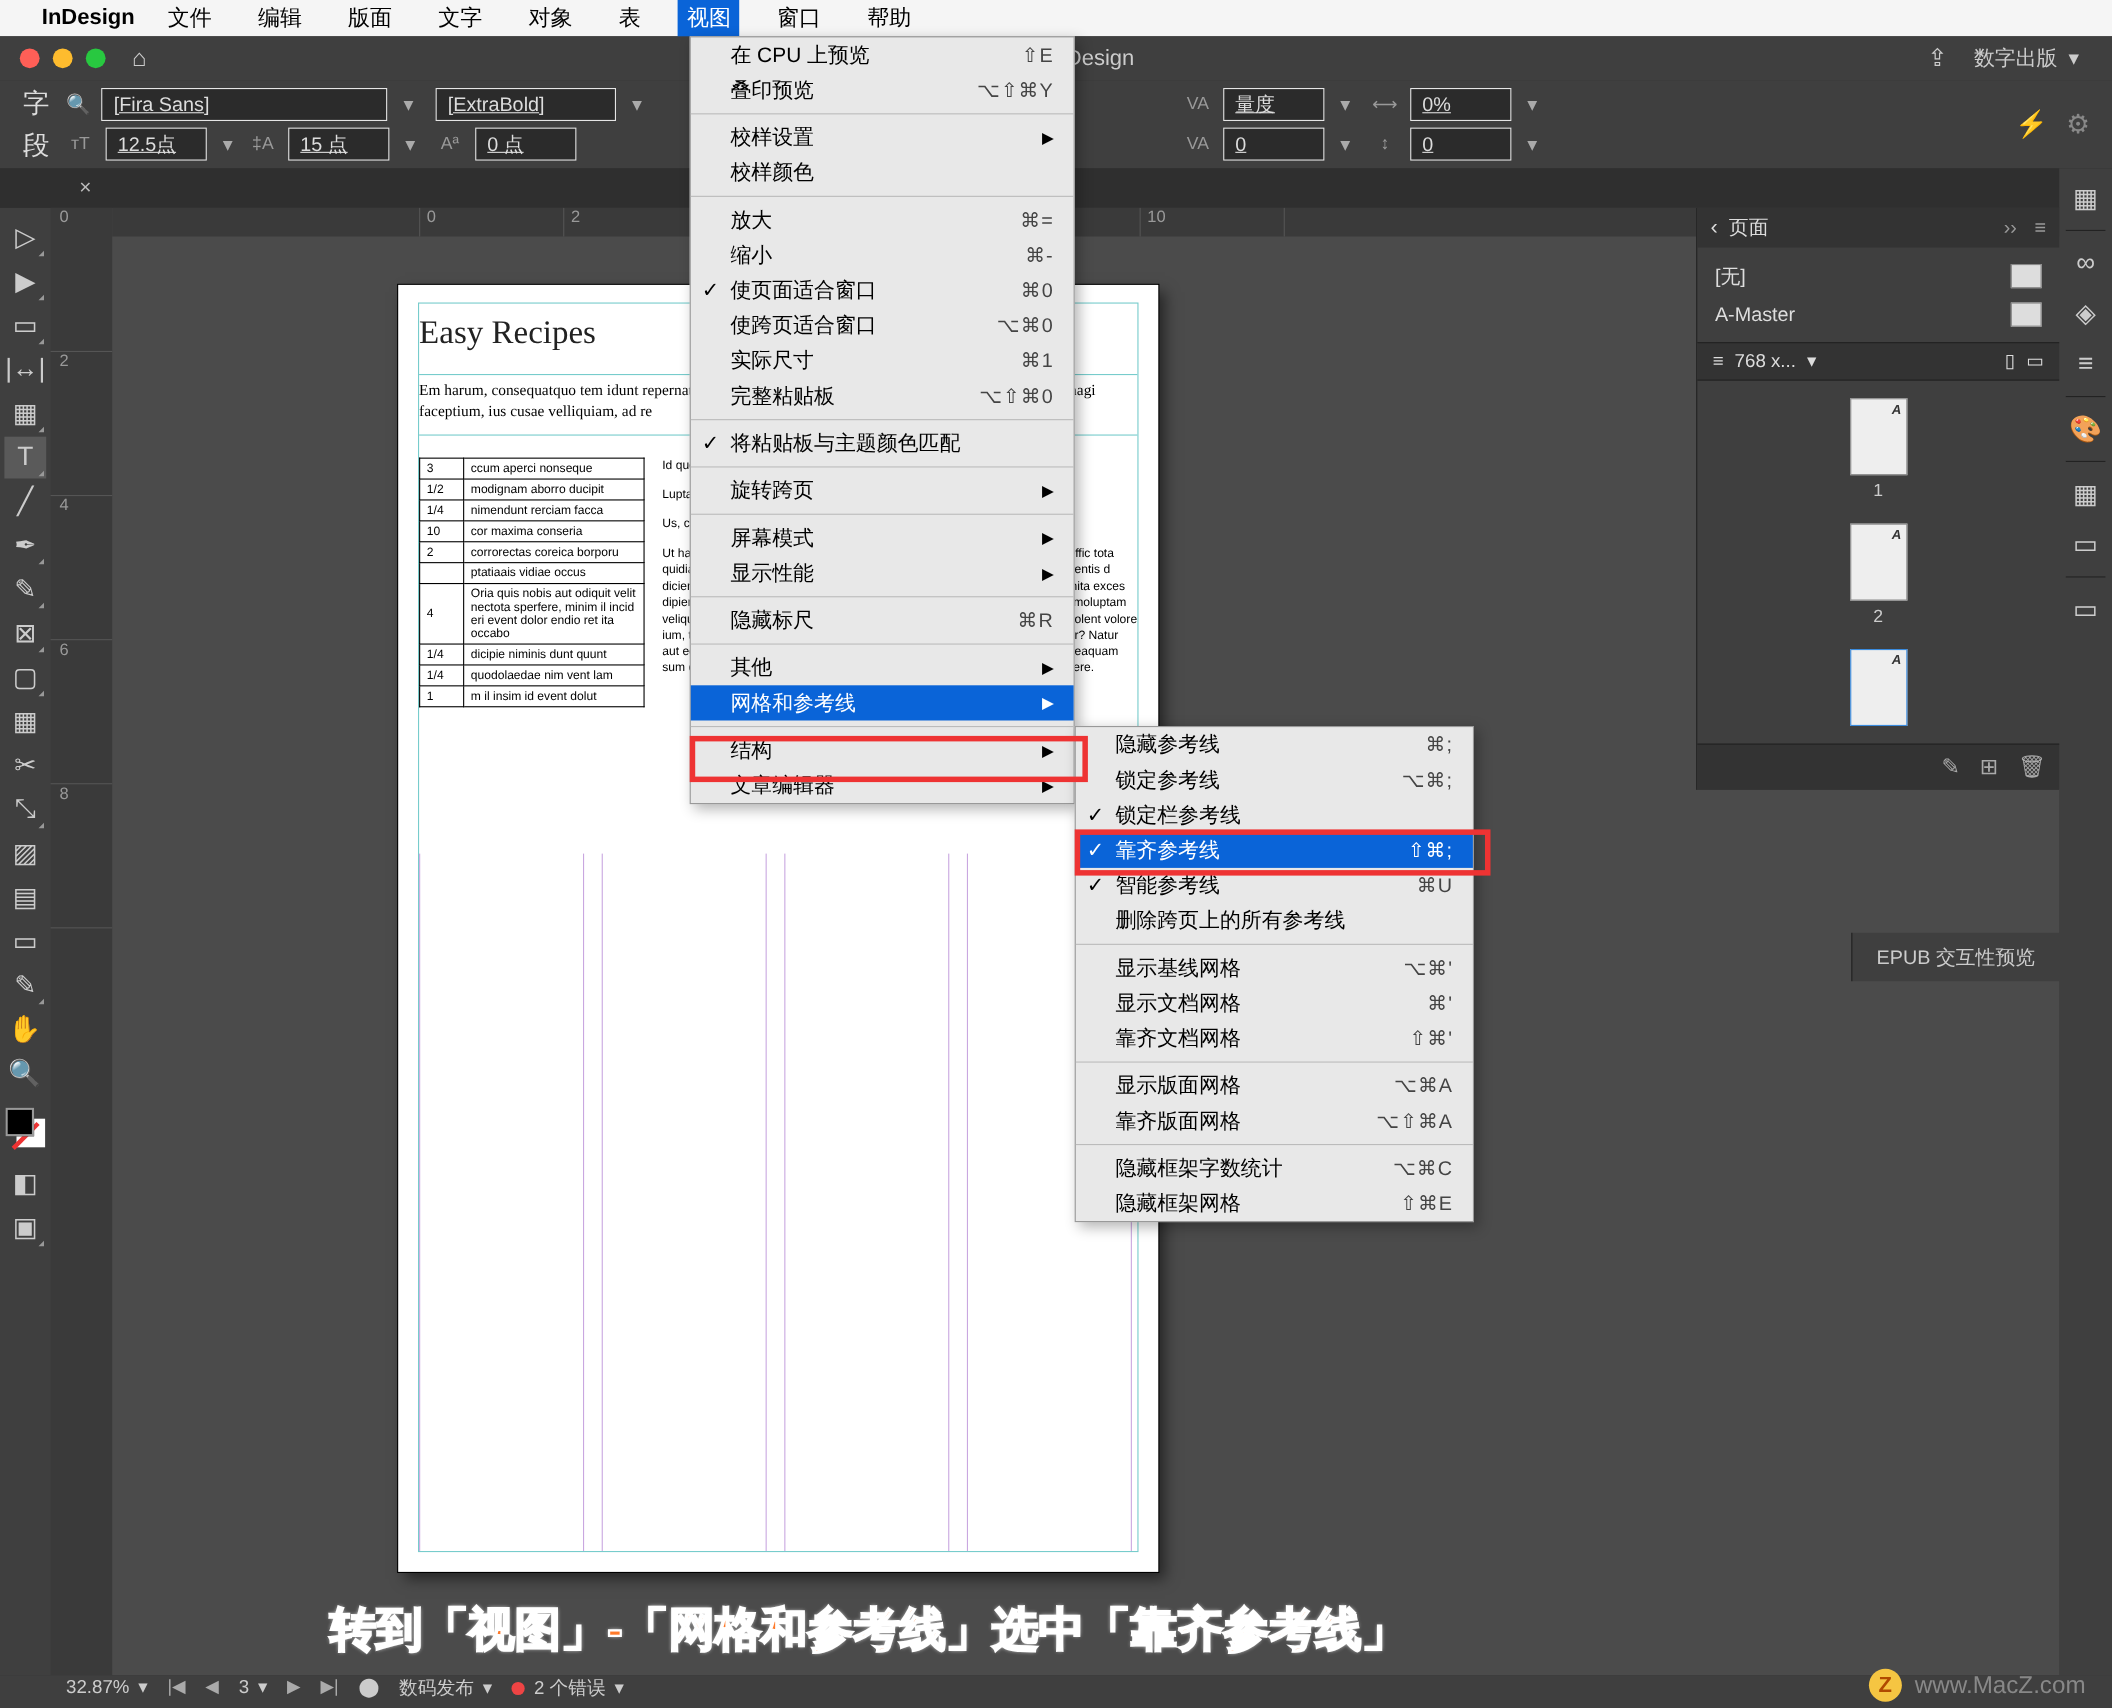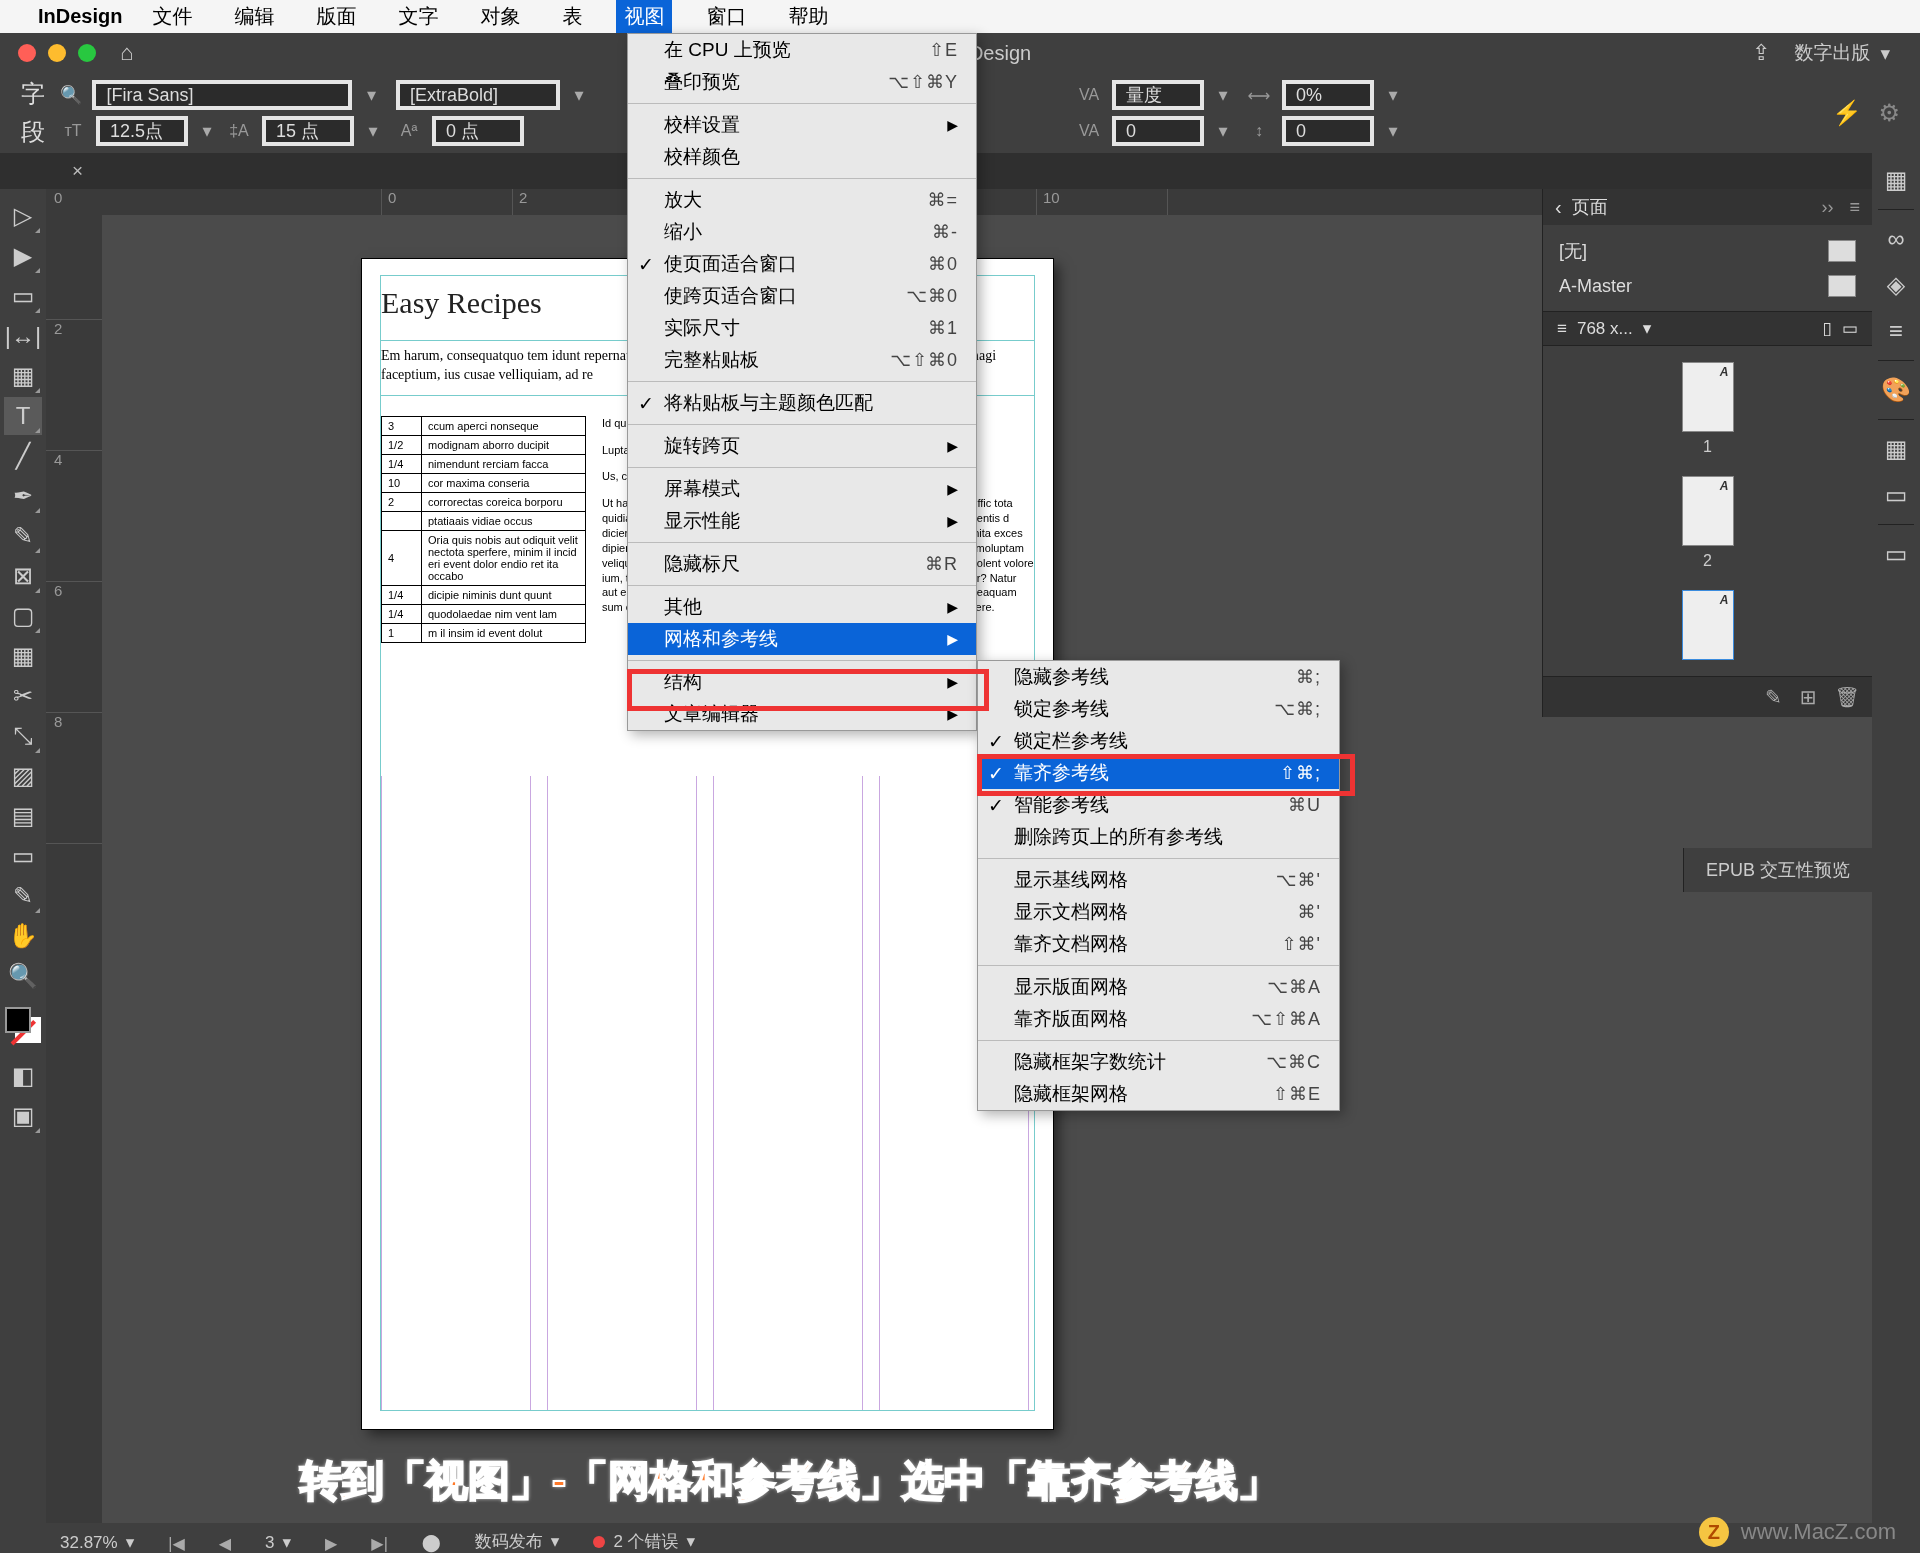--- a/index.html
+++ b/index.html
@@ -23,21 +23,21 @@
 .app-title { position: absolute; left: 50%; transform: translateX(-50%); color: #ccc; font-size: 20px; }
 .title-right { position: absolute; right: 30px; display: flex; align-items: center; gap: 24px; color: #ccc; }
 .share-icon { font-size: 22px; }
 .pub-dd { font-size: 19px; display: flex; align-items: center; gap: 10px; }
 
 
 .control-bar { background: #3f3f3f; height: 80px; display: flex; align-items: center; padding: 0 20px; gap: 14px; color: #ddd; font-size: 18px; }
 .cb-group { display: flex; flex-direction: column; gap: 6px; }
 .cb-row { display: flex; align-items: center; gap: 10px; }
 .cb-label { width: 26px; text-align: center; font-size: 24px; }
-.cb-input { background: #2b2b2b; border: 4px solid #e5e5e5; color: #ddd; padding: 3px 10px; font-size: 18px; height: 30px; display: flex; align-items: center; }
+.cb-input { background: #2b2b2b; border: 1px solid #e5e5e5; color: #ddd; padding: 3px 10px; font-size: 18px; height: 30px; display: flex; align-items: center; text-decoration: underline; }
 .cb-dd { width: 18px; text-align: center; color: #aaa; }
 .cb-icon { width: 26px; text-align: center; color: #999; font-size: 16px; }
 .cb-right-icons { margin-left: auto; display: flex; gap: 16px; color: #888; font-size: 24px; }
 
 
 .doc-tabs { background: #2f2f2f; height: 36px; display: flex; align-items: center; padding-left: 72px; color: #bbb; font-size: 19px; }
 .doc-tab-close { margin-right: 10px; }
 
 
 .main-area { position: absolute; top: 189px; left: 0; right: 0; bottom: 30px; display: flex; }
@@ -100,21 +100,21 @@
 .pages-thumbs { padding:16px 0; display:flex; flex-direction:column; align-items:center; gap:20px; }
 .page-thumb { display:flex; flex-direction:column; align-items:center; gap:6px; color:#ccc; font-size:16px; }
 .page-thumb .pbox { width:52px; height:70px; background:#eee; border:1px solid #888; position:relative; }
 .page-thumb .pbox .a { position:absolute; top:2px; right:4px; font-size:12px; color:#333; font-style:italic; font-weight:bold; }
 .panel-foot { display:flex; align-items:center; gap:18px; padding:8px 12px; background:#333; border-top:1px solid #222; justify-content:flex-end; color:#aaa; font-size:20px; }
 
 
 .epub-tab { position:absolute; right:48px; top:848px; background:#3f3f3f; color:#ccc; padding:10px 22px; font-size:18px; border-left:1px solid #222; }
 
 
-.status-bar { position: absolute; bottom: 0; left: 0; right: 0; height: 30px; background: #3f3f3f; display: flex; align-items: flex-end; padding: 0 14px 0 60px; color: #ccc; font-size: 17px; gap: 34px; }
+.status-bar { position: absolute; bottom: 0; left: 0; right: 0; height: 30px; background: #3f3f3f; display: flex; align-items: flex-start; padding: 0 14px 0 60px; color: #ccc; font-size: 17px; gap: 18px; }
 .status-bar .sb-dd { display:flex; align-items:center; gap:8px; }
 .status-bar .sb-err { display:flex; align-items:center; gap:8px; }
 .status-bar .sb-err .dot { width:12px; height:12px; border-radius:50%; background:#e44; }
 .status-bar .nav-btn { color:#aaa; font-size:16px; }
 
 
 .caption { position:absolute; bottom:44px; left:300px; font-size:42px; font-weight:bold; color:#ff7a2a; -webkit-text-stroke: 2px #fff; text-shadow: 0 0 4px #fff; }
 .watermark { position:absolute; bottom:6px; right:24px; color:#888; font-size:22px; display:flex; align-items:center; gap:12px; }
 .watermark .z { width:30px; height:30px; border-radius:50%; background:#f5c542; color:#b04a00; font-weight:bold; display:flex; align-items:center; justify-content:center; font-size:20px; }
 </style>

